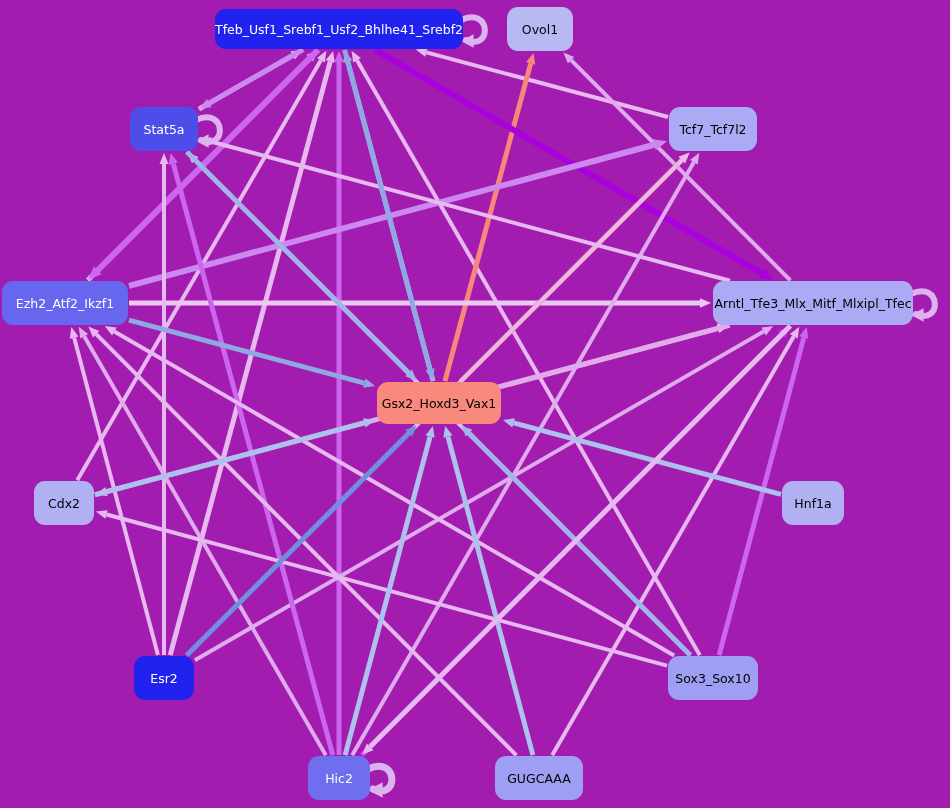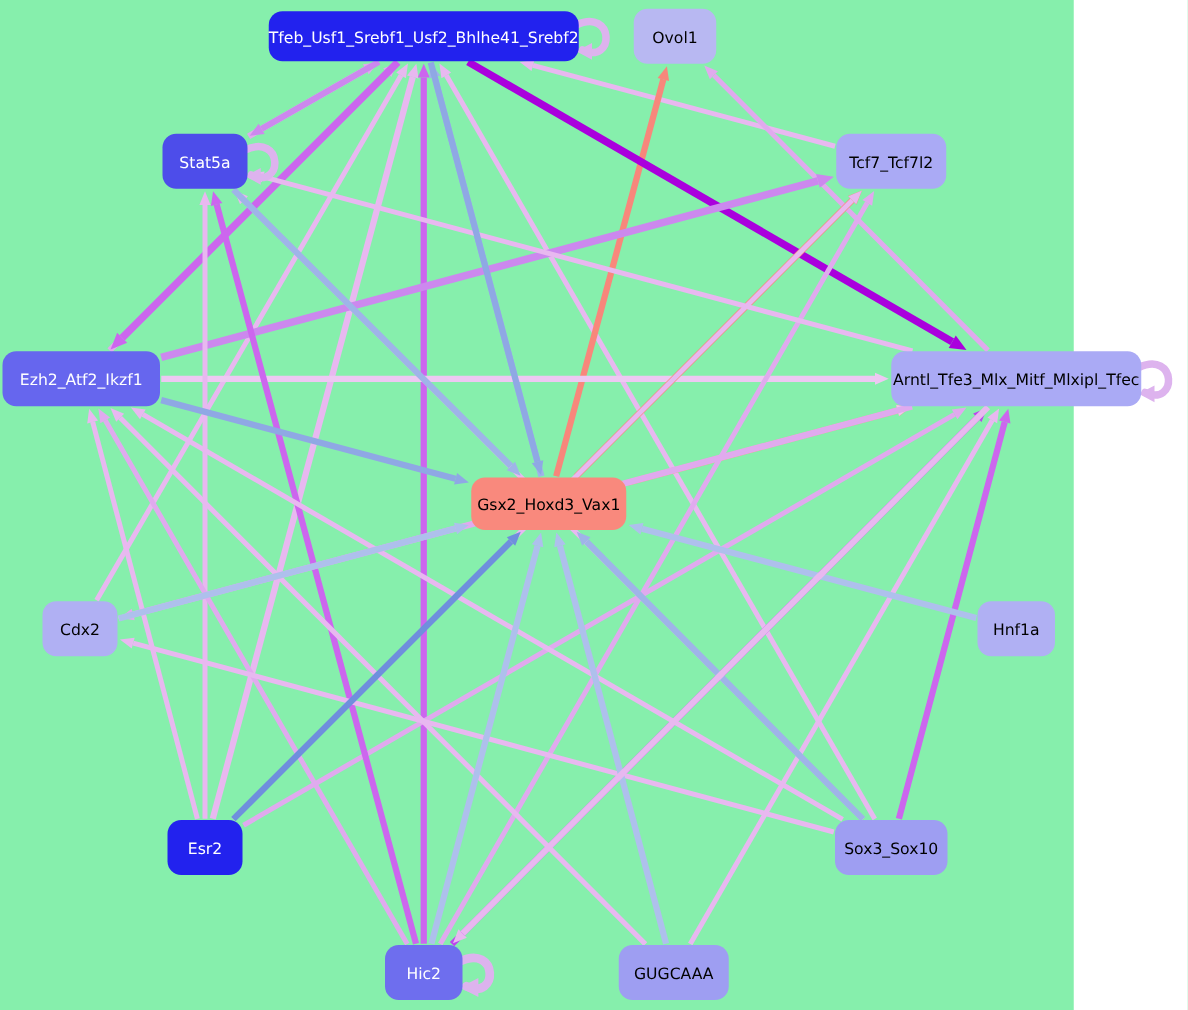--- a/index.html
+++ b/index.html
@@ -8,23 +8,23 @@
     background: #ffffff;
   }
   body {
     width: 950px;
     height: 808px;
     font-family: "DejaVu Sans", "Liberation Sans", sans-serif;
     overflow: hidden;
   }
   #graph-root {
     position: relative;
-    width: 859px;
+    width: 950px;
     height: 808px;
-    background: #86efac;
+    background: #a21caf;
   }
   svg#network-svg {
     display: block;
     width: 950px;
     height: 808px;
   }
   .node-rect {
     stroke: none;
   }
   .node-label {

